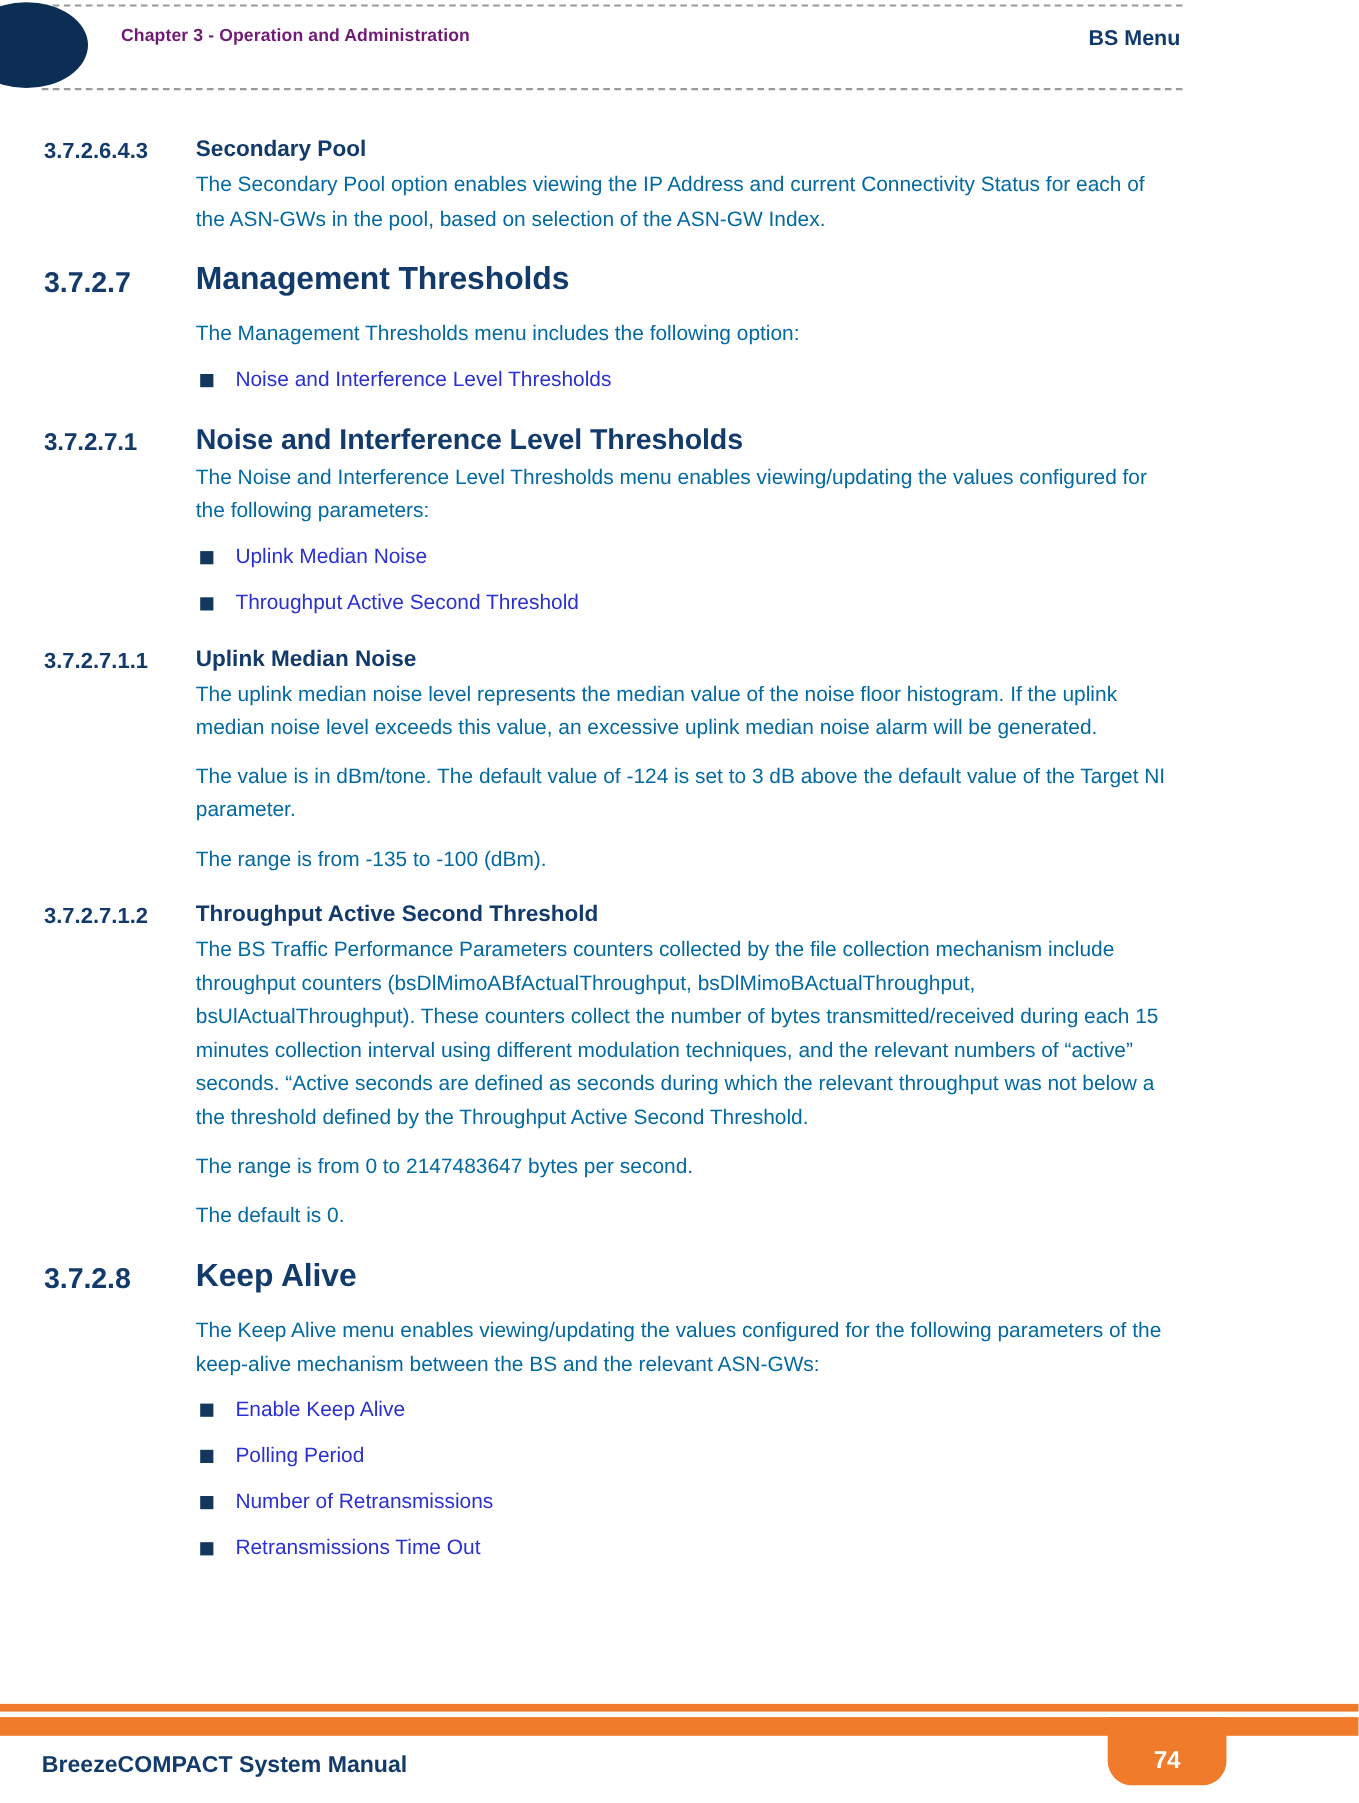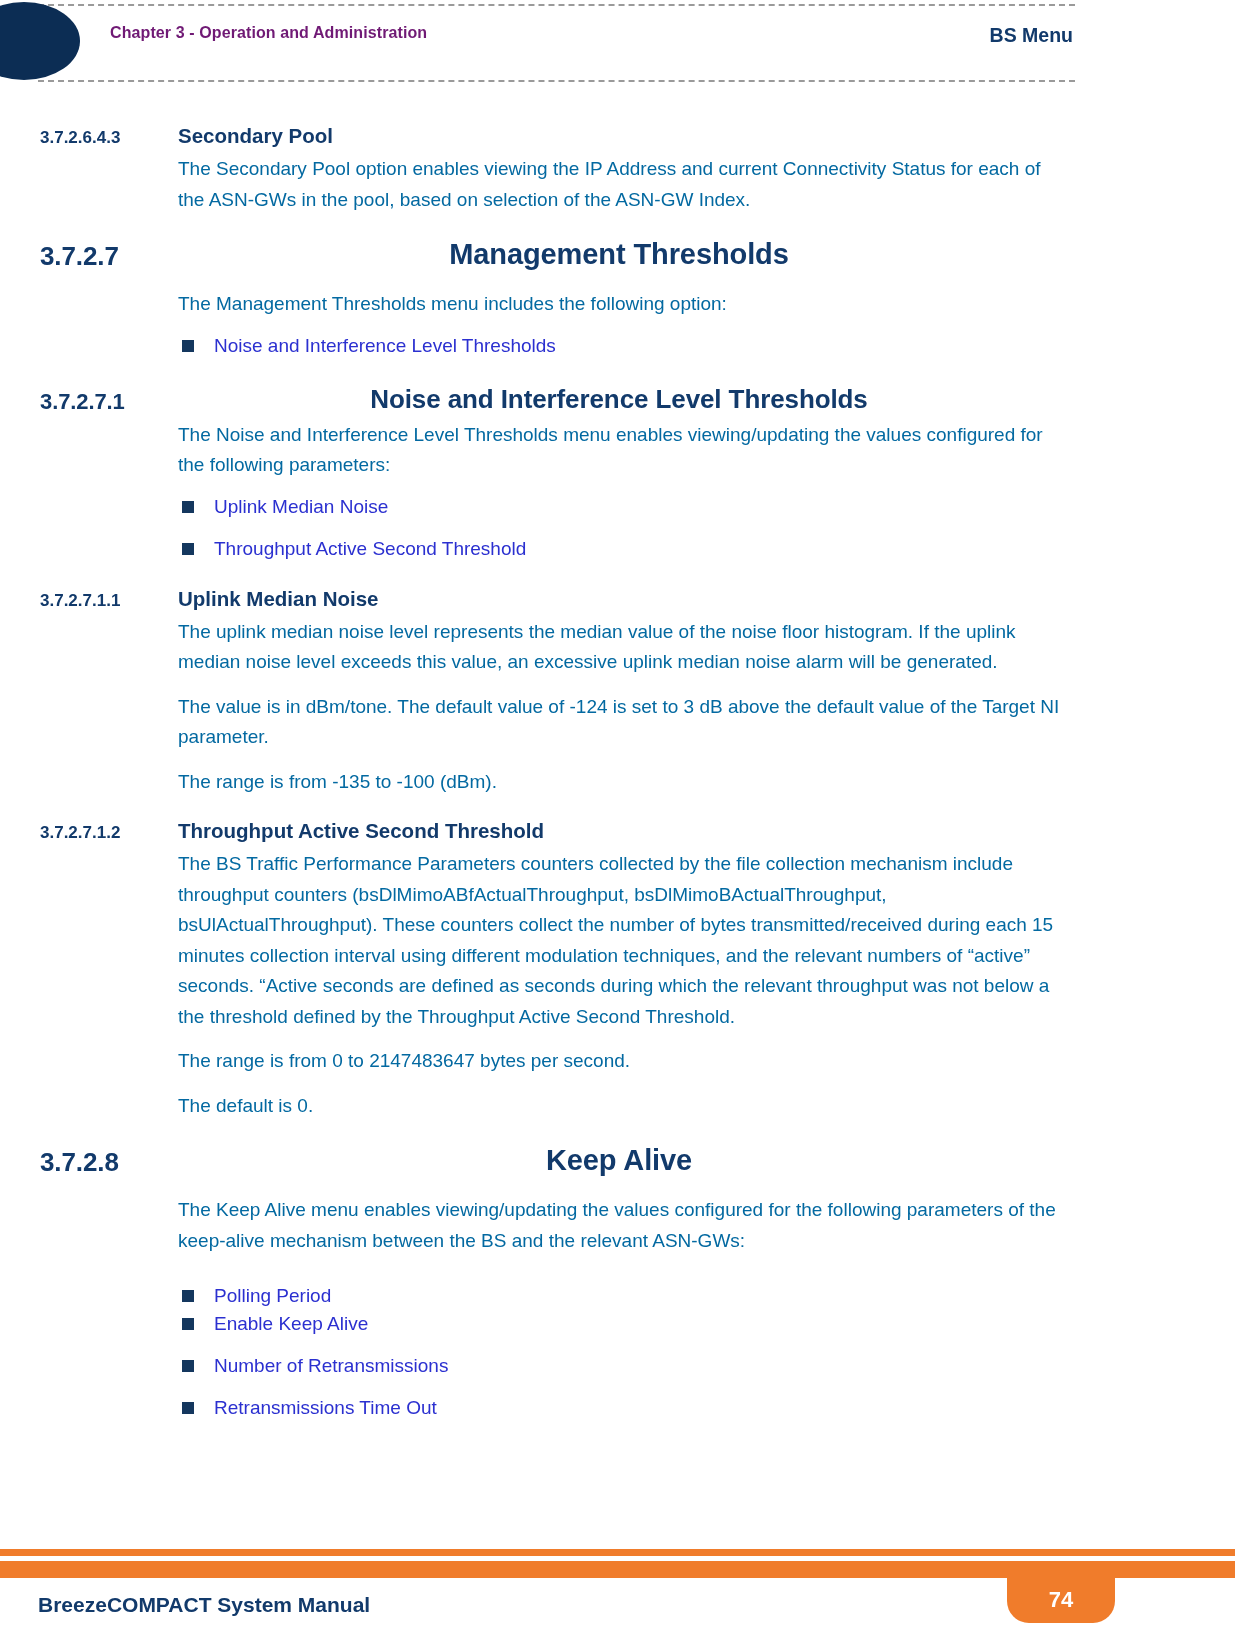--- a/index.html
+++ b/index.html
@@ -91,31 +91,30 @@
 
   
   .h-small {
     font-size: 20.5px;
     line-height: 28px;
     font-weight: bold;
     color: #123a6b;
     margin: 0;
     padding-top: 0;
   }
-  .h-small .secnum { font-size: 17px; top: 2px; }
+  .h-small .secnum { font-size: 20px; top: 2px; }
 
   
   .h-big {
     font-size: 29px;
     line-height: 38px;
     font-weight: bold;
     color: #123a6b;
     margin: 0;
     letter-spacing: -0.1px;
-    text-align: center;
   }
   .h-big .secnum { font-size: 26px; top: 2px; }
 
   p.body {
     font-size: 19px;
     line-height: 30.5px;
     margin: 0;
     color: #0369a1;
     text-align: left;
   }
@@ -296,27 +295,27 @@
 
   <div class="block">
     <div class="h-big">
       <span class="secnum">3.7.2.8</span>
       <span>Keep Alive</span>
     </div>
     <div class="sp-16"></div>
     <p class="body">The Keep Alive menu enables viewing/updating the values configured for the following parameters of the keep-alive mechanism between the BS and the relevant ASN-GWs:</p>
     <div class="sp-12"></div>
     <ul class="bullets">
+      <li class="bullet-item">
+        <span class="sq"></span>
+        <span>Enable Keep Alive</span>
+      </li>
       <li class="bullet-item" style="margin-top:14px;">
         <span class="sq"></span>
         <span>Polling Period</span>
-      </li>
-      <li class="bullet-item">
-        <span class="sq"></span>
-        <span>Enable Keep Alive</span>
       </li>
       <li class="bullet-item" style="margin-top:14px;">
         <span class="sq"></span>
         <span>Number of Retransmissions</span>
       </li>
       <li class="bullet-item" style="margin-top:14px;">
         <span class="sq"></span>
         <span>Retransmissions Time Out</span>
       </li>
     </ul>

